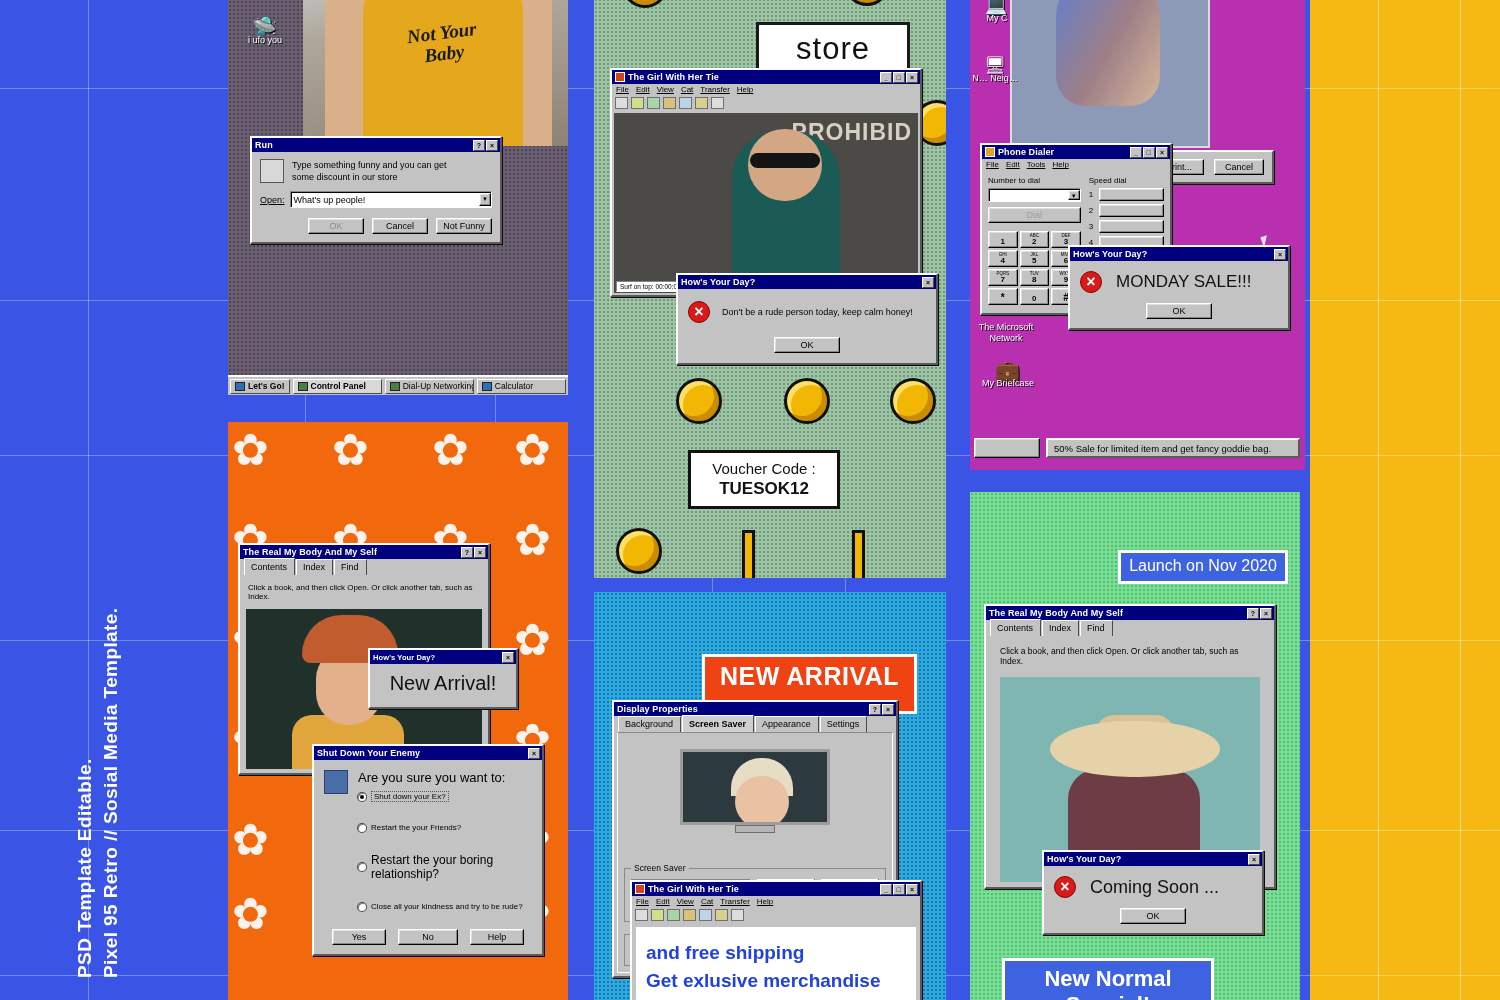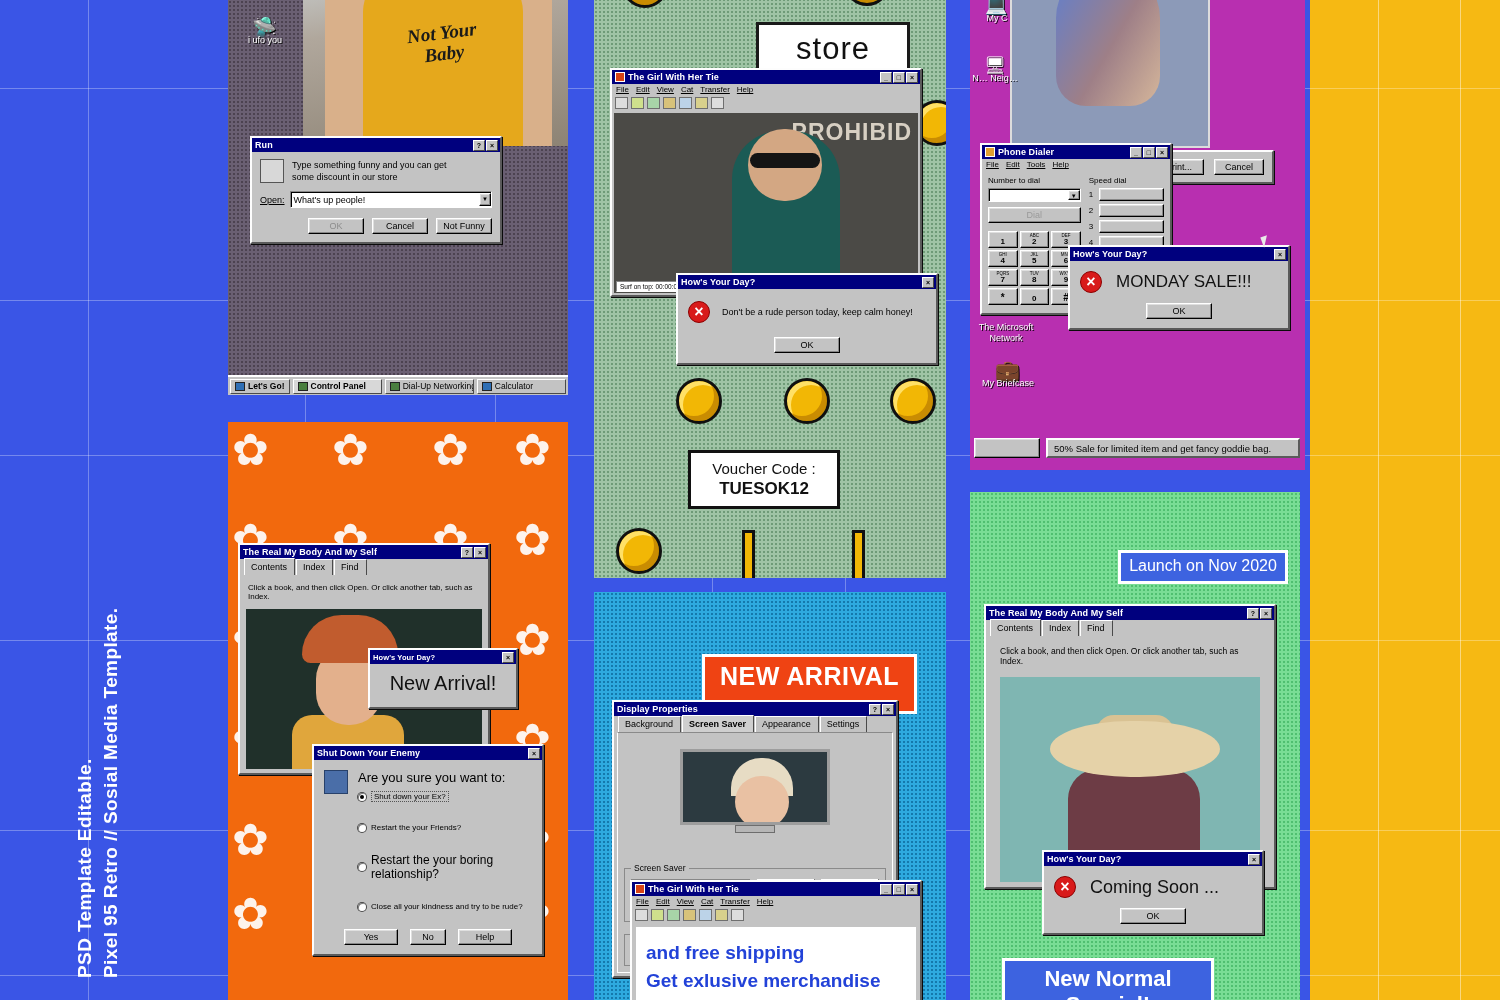--- a/index.html
+++ b/index.html
@@ -627,21 +627,21 @@
             </label>
             <label style="display:flex;gap:5px;align-items:center;font-size:8px">
               <span class="radio"></span>
               <span>Close all your kindness and try to be rude?</span>
             </label>
           </div>
         </div>
       </div>
       <div style="display:flex;gap:12px;justify-content:center;margin-top:18px">
         <span class="btn95" style="width:54px">Yes</span>
-        <span class="btn95" style="width:36px">No</span>
+        <span class="btn95" style="width:60px">No</span>
         <span class="btn95" style="width:54px">Help</span>
       </div>
     </div>
   </div>
 
 </div>
 
 <div class="panel" id="panel5">
   <div id="p5-dots"></div>
 

